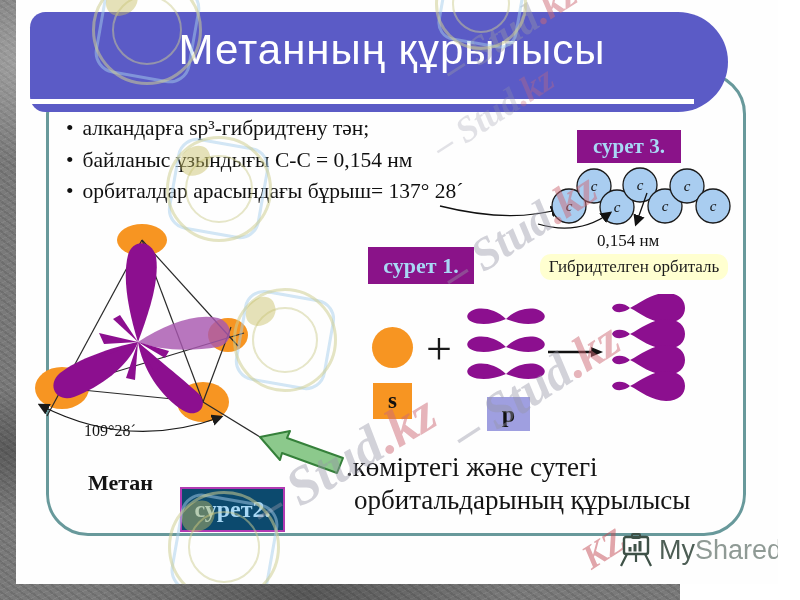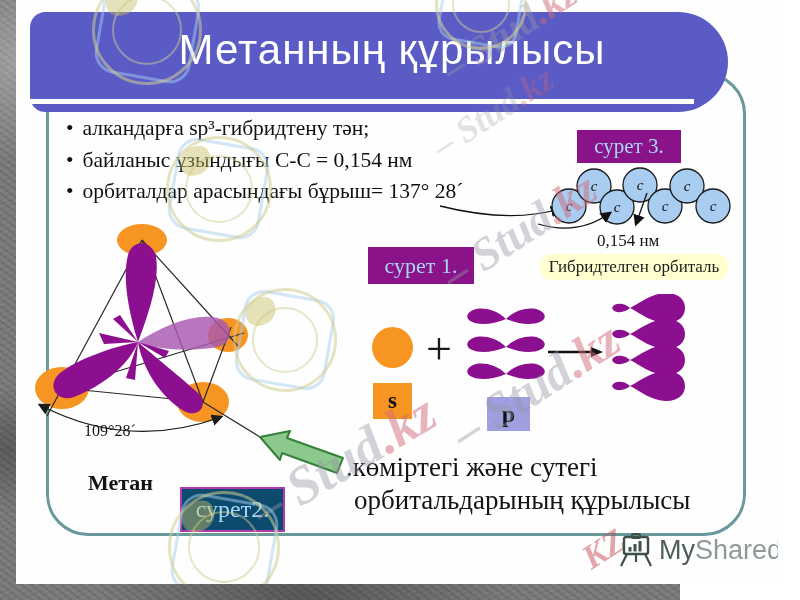--- a/index.html
+++ b/index.html
@@ -19,21 +19,21 @@
     border:3px solid #68999b;border-radius:42px;z-index:0;}
   .header{position:absolute;left:14px;top:12px;width:698px;height:100px;background:#5b5bc6;
     border-radius:16px 52px 52px 16px;z-index:2;}
   .header-title{position:absolute;left:0;top:14px;width:100%;text-align:center;padding-left:26px;
     box-sizing:border-box;color:#fff;font-family:"Liberation Sans","DejaVu Sans",sans-serif;
     font-size:42px;letter-spacing:1px;}
   .header-line{position:absolute;left:0;bottom:8px;width:664px;height:5px;background:#fff;}
   .bullets{position:absolute;left:50px;top:116px;z-index:1;font-size:21.5px;color:#101010;}
   .bullet{height:31.5px;white-space:nowrap;}
   .dot{margin-right:9px;}
-  .figlabel{position:absolute;background:#8a1389;color:#a8d8f5;font-weight:normal;z-index:1;
+  .figlabel{position:absolute;background:#8a1389;color:#a8d8f5;font-weight:bold;z-index:1;
     display:flex;align-items:center;justify-content:center;}
   .fig3{left:561px;top:130px;width:104px;height:33px;font-size:21px;}
   .fig1{left:352px;top:247px;width:106px;height:37px;font-size:22px;}
   .fig2{left:164px;top:487px;width:101px;height:41px;font-size:24px;background:#0c4a6e;border:2px solid #b13ab3;}
   .chain{position:absolute;left:404px;top:166px;z-index:1;}
   .bond-len{position:absolute;left:581px;top:231px;font-size:17px;color:#141414;z-index:1;}
   .ylabel{position:absolute;left:524px;top:254px;width:188px;height:26px;background:#ffffd0;
     font-size:17px;color:#1c1c1c;display:flex;align-items:center;justify-content:center;z-index:1;border-radius:11px;}
   .s-circle{position:absolute;left:356px;top:327px;width:41px;height:41px;border-radius:50%;
     background:#f79522;z-index:1;}

